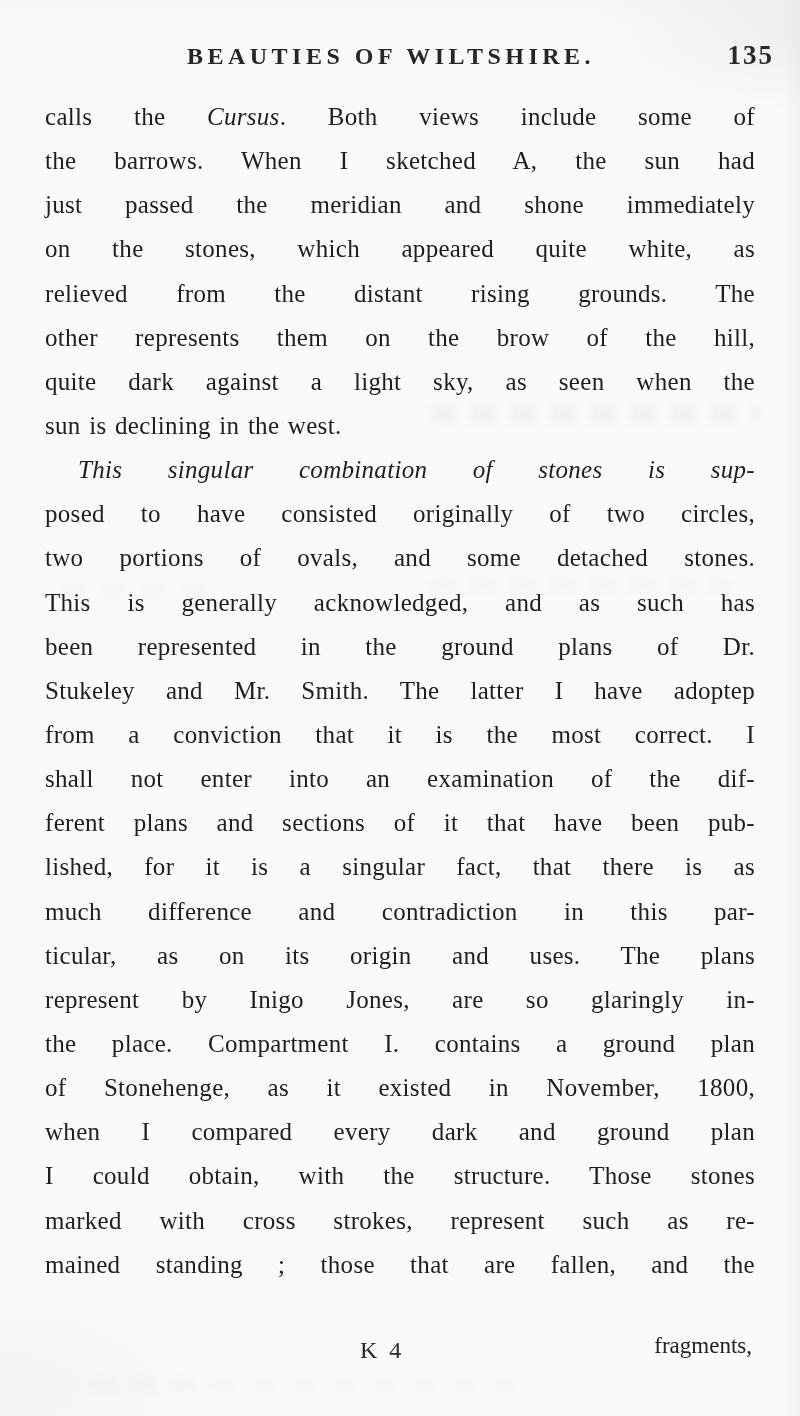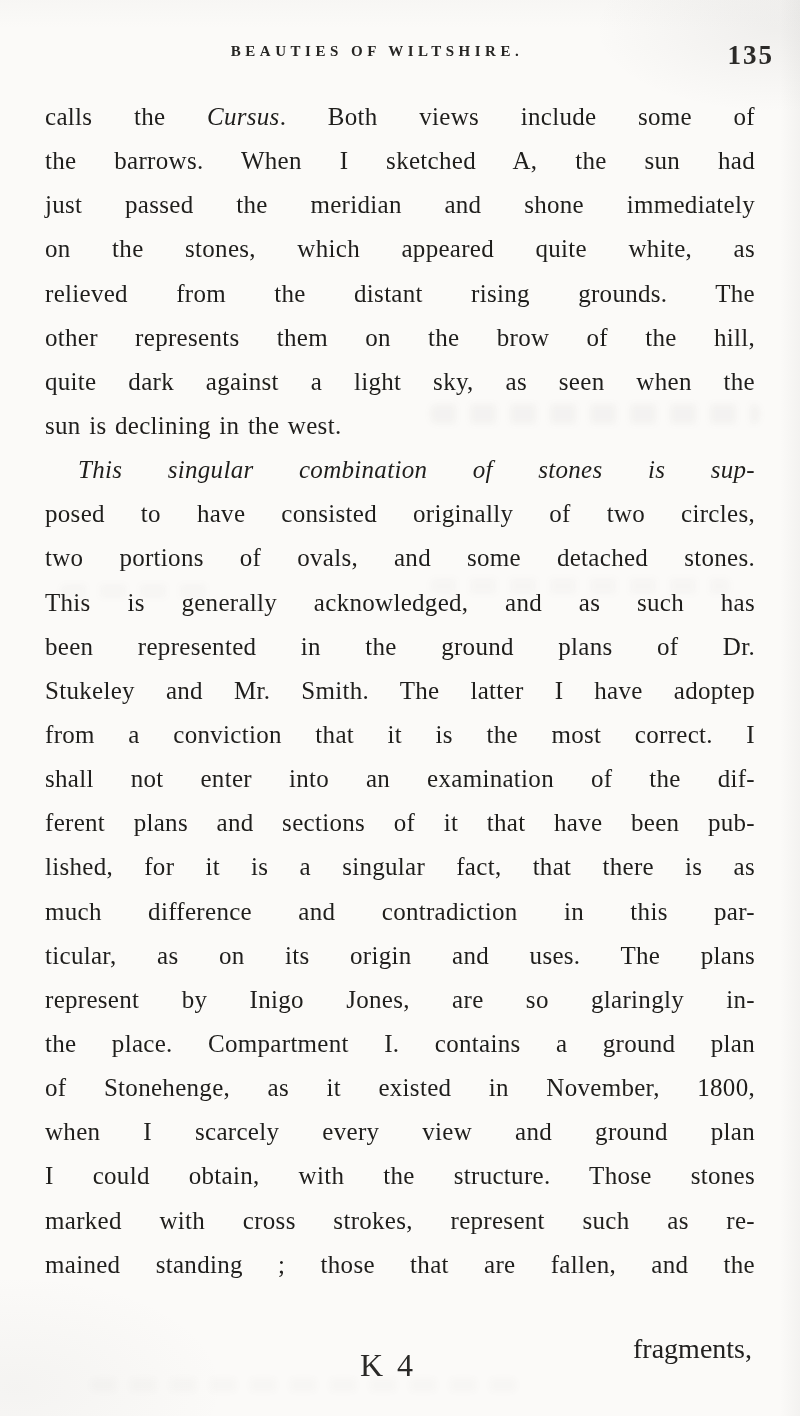--- a/index.html
+++ b/index.html
@@ -20,25 +20,25 @@
   }
   .running-header {
     position: absolute;
     top: 40px;
     left: 0;
     width: 100%;
     height: 36px;
   }
   .header-title {
     position: absolute;
-    left: 40px;
+    left: 54px;
     width: 674px;
     top: 3px;
     text-align: center;
-    font-size: 15px;
+    font-size: 24px;
     font-weight: 700;
     letter-spacing: 4.5px;
     color: #272624;
   }
   .page-number {
     position: absolute;
     right: 26px;
     top: 0;
     font-size: 27px;
     font-weight: 700;
@@ -62,30 +62,29 @@
     white-space: normal;
   }
   .line.para-end { text-align-last: left; }
   .line.indent { text-indent: 33px; font-style: italic; }
   .line i { font-style: italic; }
   .page-footer { position: absolute; left: 0; top: 0; width: 100%; height: 100%; pointer-events: none; }
   .signature-mark {
     position: absolute;
     left: 360px;
     top: 1337px;
-    font-size: 32px;
+    font-size: 24px;
     letter-spacing: 3px;
     color: #2a2927;
-    margin-top: 10px;
   }
   .catchword {
     position: absolute;
     right: 48px;
     top: 1333px;
-    font-size: 28px;
+    font-size: 23px;
     color: #222120;
   }
   
   .bleed {
     position: absolute;
     filter: blur(3px);
     opacity: 0.55;
     background: repeating-linear-gradient(90deg,
       rgba(125,122,118,0.10) 0px, rgba(125,122,118,0.10) 26px,
       transparent 26px, transparent 40px);
@@ -123,21 +122,21 @@
       <div class="line"><span>Stukeley and Mr. Smith. The latter I have adoptep</span></div>
       <div class="line"><span>from a conviction that it is the most correct. I</span></div>
       <div class="line"><span>shall not enter into an examination of the dif-</span></div>
       <div class="line"><span>ferent plans and sections of it that have been pub-</span></div>
       <div class="line"><span>lished, for it is a singular fact, that there is as</span></div>
       <div class="line"><span>much difference and contradiction in this par-</span></div>
       <div class="line"><span>ticular, as on its origin and uses. The plans</span></div>
       <div class="line"><span>represent by Inigo Jones, are so glaringly in-</span></div>
       <div class="line"><span>the place. Compartment I. contains a ground plan</span></div>
       <div class="line"><span>of Stonehenge, as it existed in November, 1800,</span></div>
-      <div class="line"><span>when I scarcely every view and ground plan</span></div>
+      <div class="line"><span>when I compared every dark and ground plan</span></div>
       <div class="line"><span>I could obtain, with the structure. Those stones</span></div>
       <div class="line"><span>marked with cross strokes, represent such as re-</span></div>
       <div class="line"><span>mained standing ; those that are fallen, and the</span></div>
     </div>
 
   <div class="bleed bleed-1"></div>
   <div class="bleed bleed-2"></div>
   <div class="bleed bleed-3"></div>
   <div class="bleed bleed-4"></div>
 

